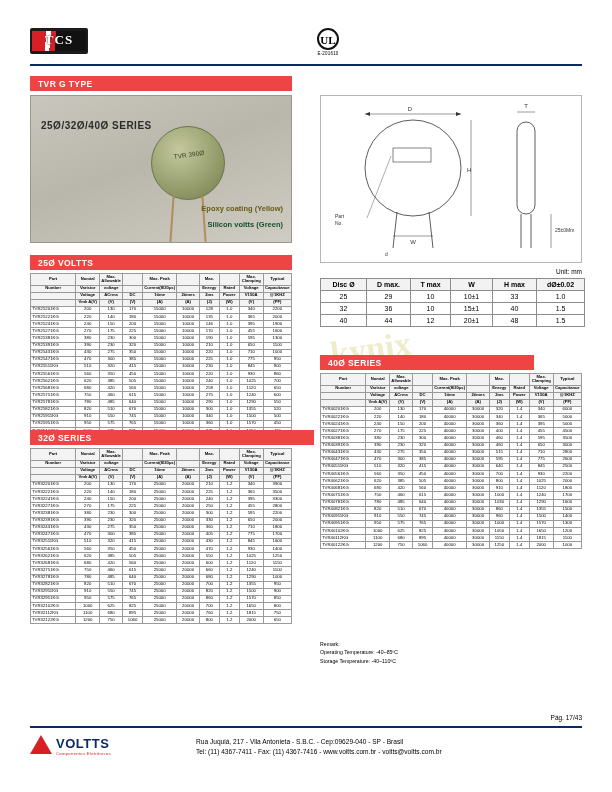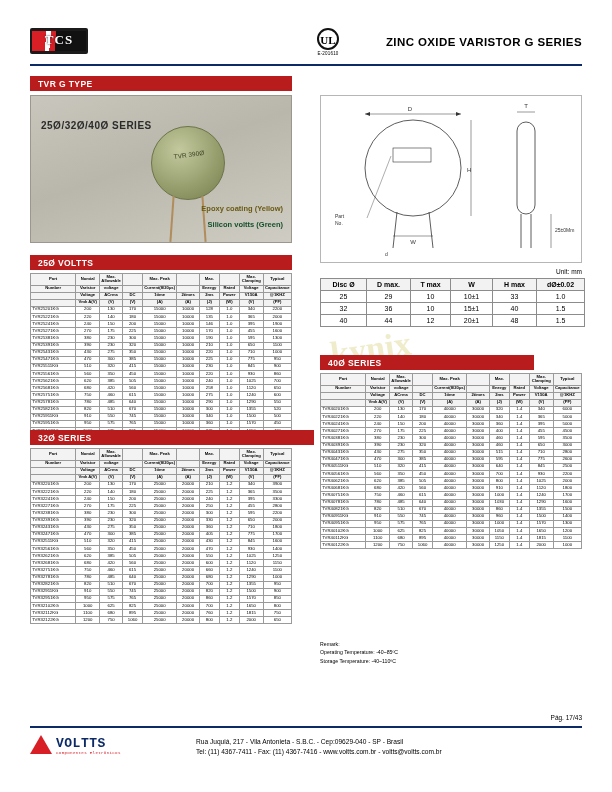--- a/index.html
+++ b/index.html
@@ -29,21 +29,21 @@
      width:22px; height:22px; line-height:20px; font-size:11px; font-weight:bold;
      font-family:"Liberation Serif", serif;}
   .ul-mark .code { font-size:4.5px; letter-spacing:.2px; margin-top:1px; }
 
   .doc-title { position:absolute; right:0; top:8px; font-size:11.5px; font-weight:bold;
       letter-spacing:.4px; }
 
   .hrule { position:absolute; left:30px; top:64px; width:552px; height:2px; background:#0b2a66; }
 
   
-  .secbar { position:absolute; height:15px; background:#b91c1c; color:#fff;
+  .secbar { position:absolute; height:15px; background:#ef4444; color:#fff;
       font-size:8.5px; font-weight:bold; letter-spacing:.4px; padding:3px 0 0 8px; }
 
   
   .photo { position:absolute; left:30px; top:95px; width:262px; height:148px;
       background:linear-gradient(160deg,#c9c6bd 0%, #b9b6ab 45%, #cfccc3 100%);
       border:1px solid #9b978c; overflow:hidden; }
   .photo .series-label { position:absolute; left:10px; top:24px; font-size:10px;
       font-weight:bold; color:#2b2b2b; letter-spacing:.5px; }
   .disc { position:absolute; left:120px; top:30px; width:74px; height:74px;
       border-radius:50%; background:radial-gradient(circle at 38% 32%, #c3c99d, #8c9463 70%, #6f7a4a 100%);
@@ -78,42 +78,41 @@
 
   
   .wm { position:absolute; left:330px; top:330px; font-size:34px; color:#e8e2b0;
       font-weight:bold; transform:rotate(-8deg); opacity:.65; font-family:"Liberation Serif",serif;}
 
   
   .footrule { position:absolute; left:30px; top:726px; width:552px; height:1.5px; background:#0b2a66; }
   .flogo { position:absolute; left:30px; top:735px; width:22px; height:22px; }
   .flogo .tri { width:0;height:0;border-left:11px solid transparent;border-right:11px solid transparent;
       border-bottom:19px solid #d81f26;}
-  .fbrand { position:absolute; left:56px; top:736px;font-family:Liberation Mono, monospace; }
+  .fbrand { position:absolute; left:56px; top:736px; }
   .fbrand .name { font-size:13px; font-weight:bold; color:#0b2a66; letter-spacing:.5px;}
   .fbrand .sub { font-size:4.2px; color:#d81f26; letter-spacing:.3px; }
   .faddr { position:absolute; left:196px; top:737px; font-size:6.6px; line-height:1.5; }
   .pg { position:absolute; right:30px; top:714px; font-size:6.5px; }
 </style>
 </head>
 <body>
 
 <div class="page">
 
   <div class="header">
     <div class="logo">
       <div class="band"></div>
         <div class="stripes"></div>
       <div class="txt">TCS</div>
     </div>
     <div class="ul-mark">
       <div class="ring">UL</div>
       <div class="code">E-201610</div>
     </div>
-    <div class="doc-title">ZINC OXIDE VARISTOR G SERIES</div>
   </div>
   <div class="hrule"></div>
 
   <div class="secbar" style="left:30px; top:76px; width:262px;">TVR G TYPE</div>
 
   <div class="photo">
     <div class="series-label">25Ø/32Ø/40Ø SERIES</div>
     <div class="disc">
       <div class="mark">TVR 390Ø</div>
     </div>

